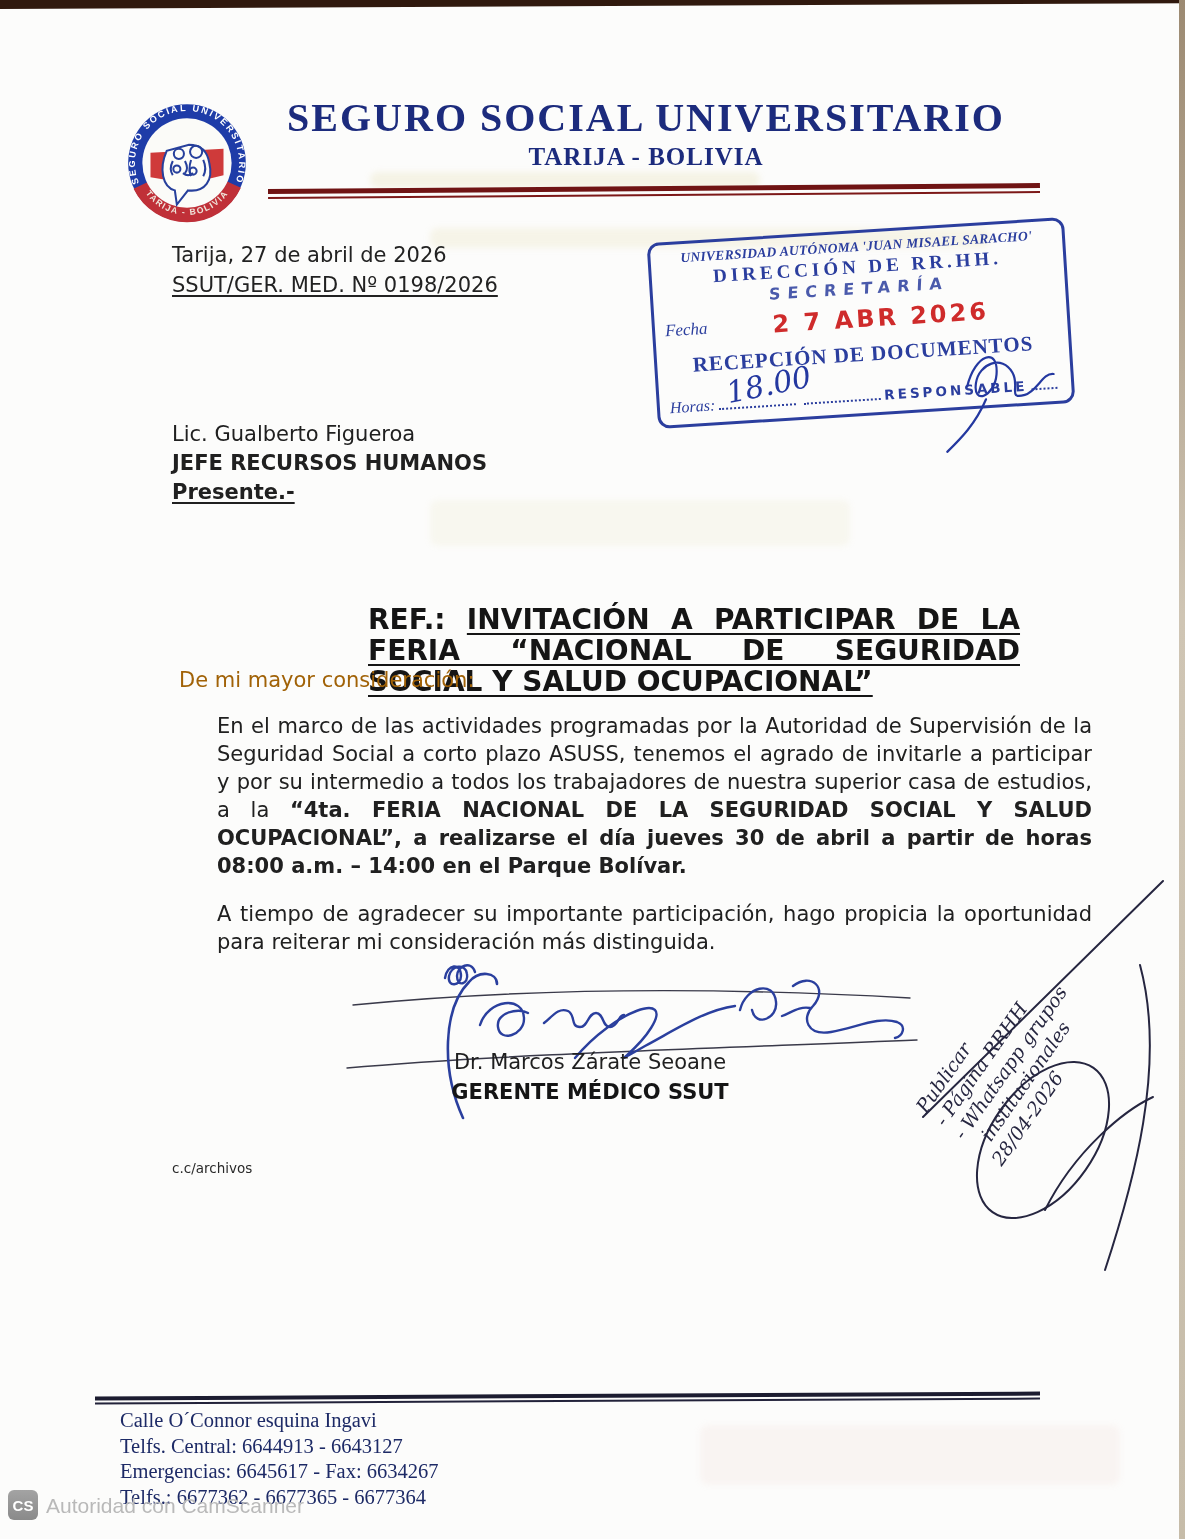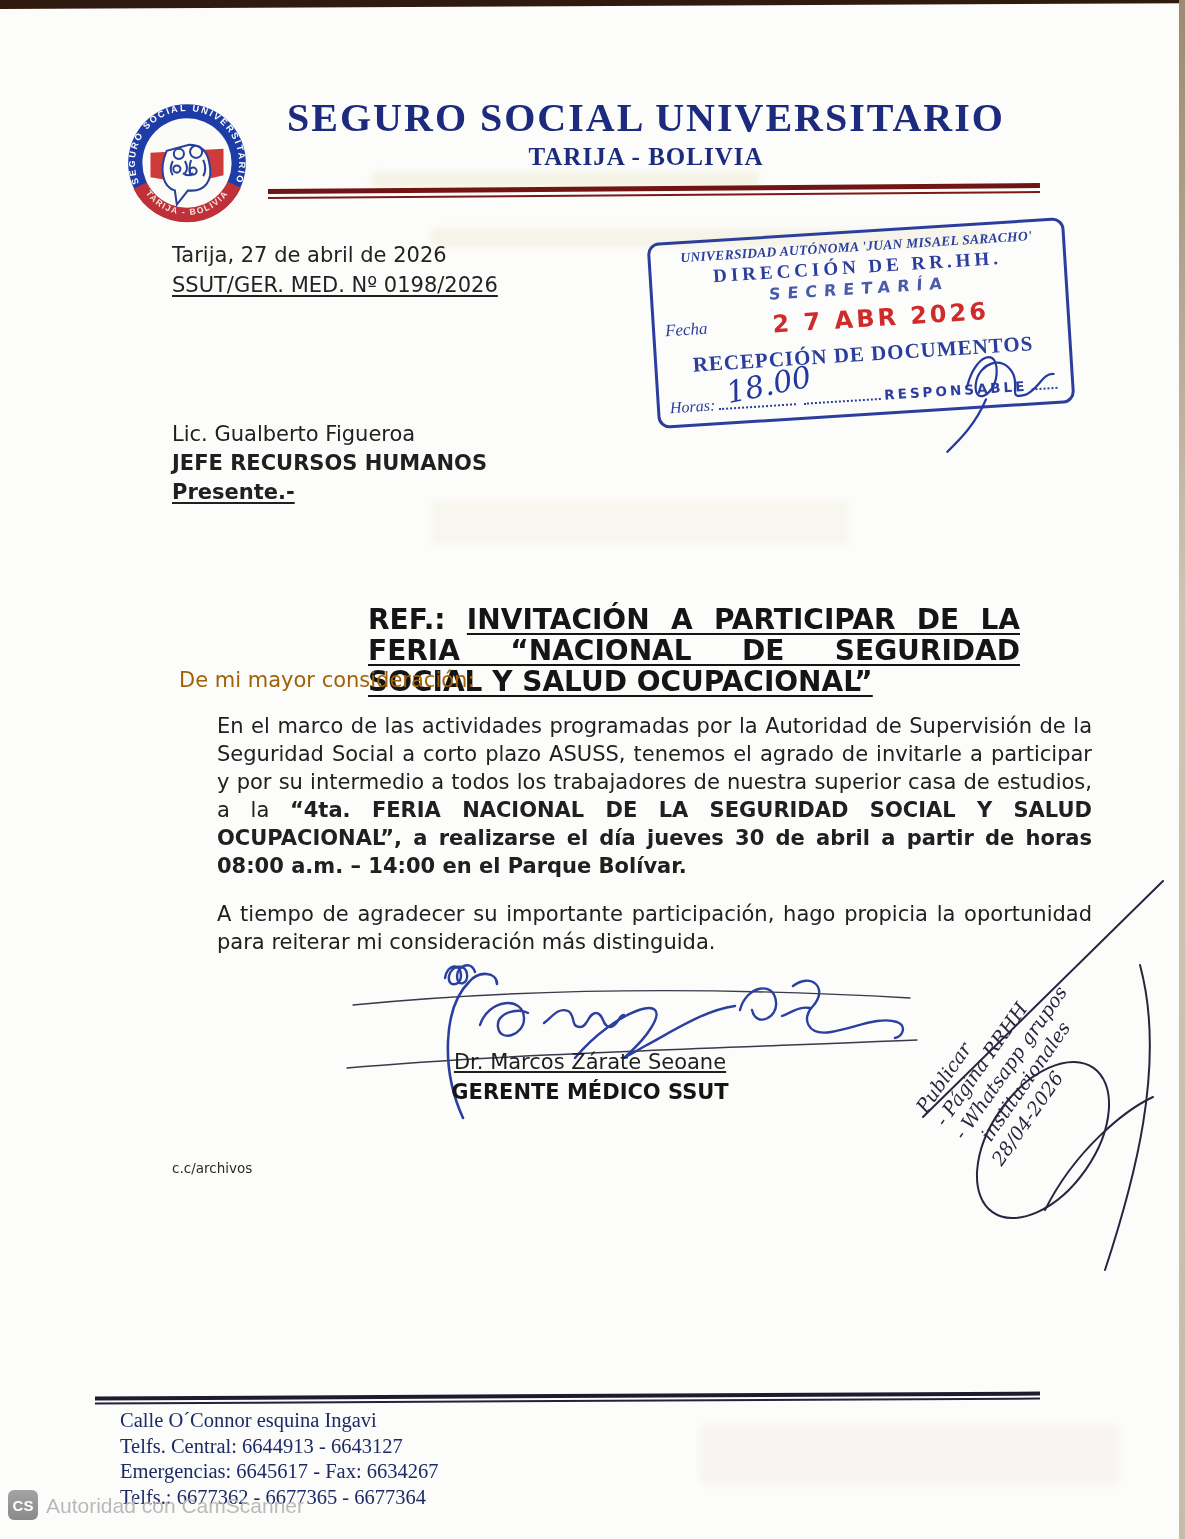--- a/index.html
+++ b/index.html
@@ -60,21 +60,21 @@
             line-height:31px;text-align:justify;color:#151515;}
   .refblock .rt{text-decoration:underline;text-underline-offset:4px;text-decoration-thickness:2px;}
 
   .salutation{left:172px;top:668px;font-size:21px;color:#a16207;margin-left:7px;}
   .para{left:172px;top:712px;width:875px;font-size:21px;line-height:28px;
         text-align:justify;color:#202020;margin-left:45px;}
   .para2{top:900px;}
 
   
   .sig-svg{left:345px;top:950px;}
-  .sig-name{left:420px;top:1050px;width:340px;text-align:center;font-size:21px;color:#1f1f1f;text-decoration:underline;}
+  .sig-name{left:420px;top:1050px;width:340px;text-align:center;font-size:21px;color:#1f1f1f;}
   .sig-title{left:420px;top:1080px;width:340px;text-align:center;font-size:21px;font-weight:bold;color:#151515;}
 
   .cc{left:172px;top:1160px;font-size:13.5px;color:#2a2a2a;}
 
   
   .annot{left:895px;top:845px;width:290px;height:435px;}
   .annot-text{position:absolute;left:8px;top:128px;width:260px;transform:rotate(-55deg);
               font-family:"DejaVu Serif",serif;font-style:italic;font-size:19px;
               line-height:23px;color:#262640;}
 

